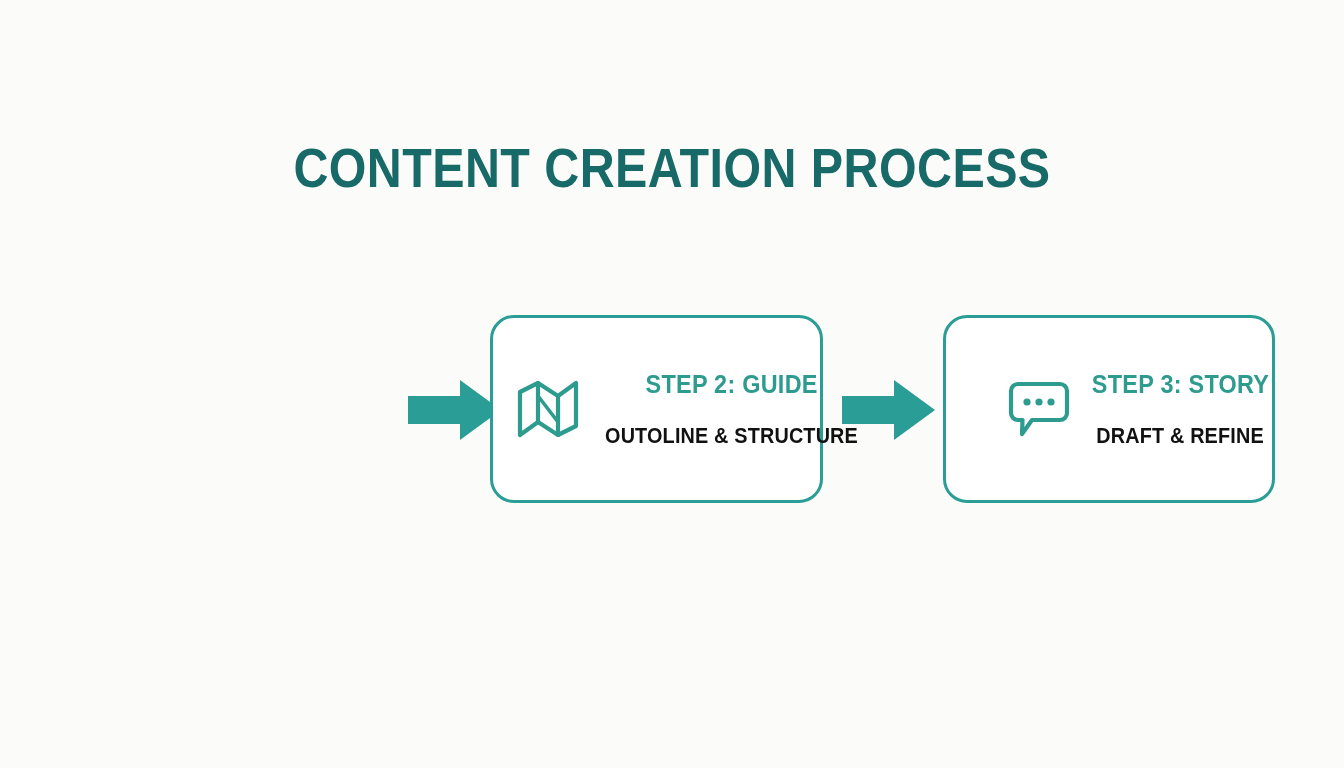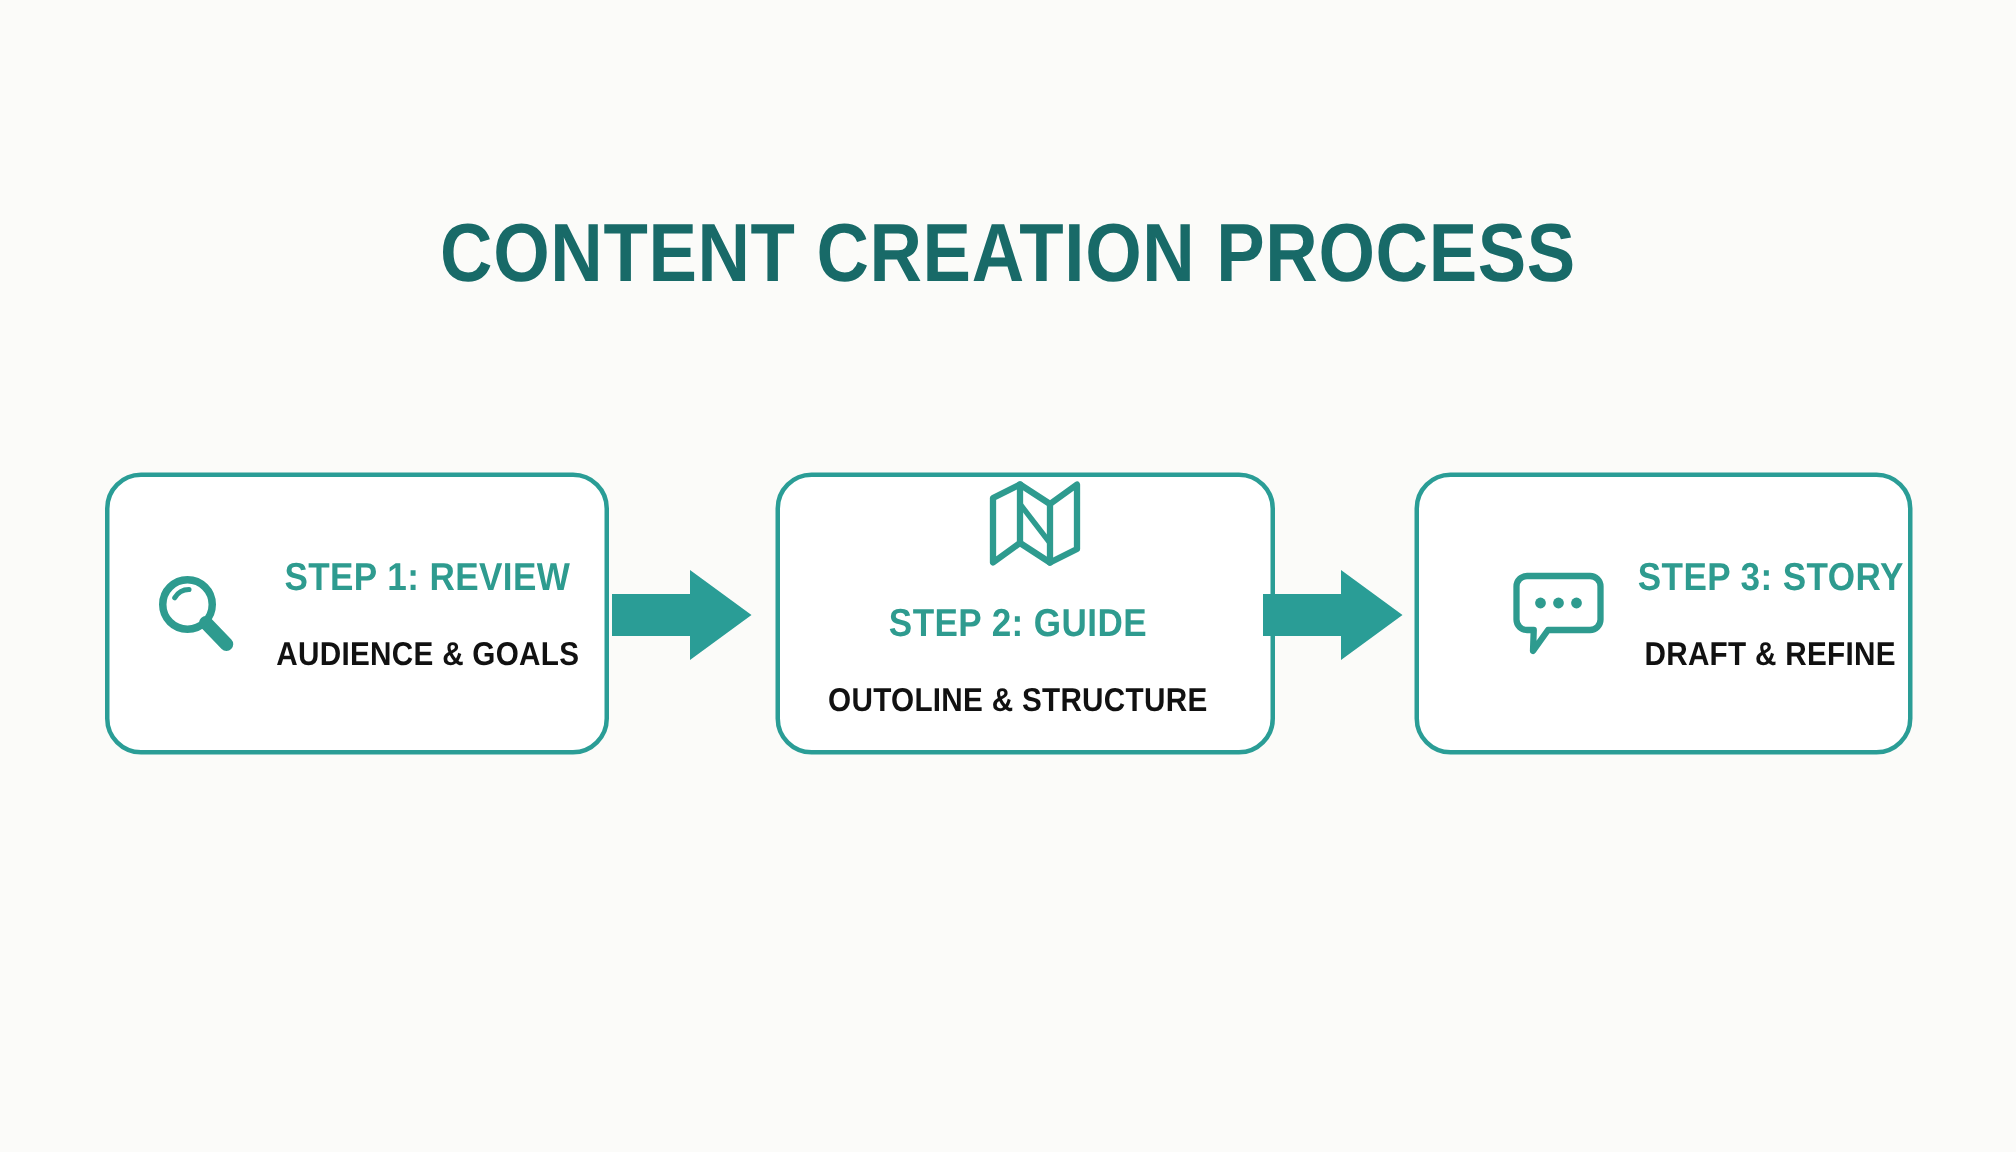--- a/index.html
+++ b/index.html
@@ -53,21 +53,21 @@
     height: 188px;
     box-sizing: border-box;
     border: 3.5px solid #2a9d96;
     border-radius: 24px;
     background: #ffffff;
     display: flex;
     align-items: center;
     justify-content: flex-start;
   }
   .card-1 { left: 0px;   width: 336px; }
-  .card-2 { left: 447px; width: 333px; flex-direction: column; }
+  .card-2 { left: 420px; width: 333px; }
   .card-3 { left: 873px; width: 332px; padding-left: 32px; }
 
   .icon-wrap {
     width: 86px;
     min-width: 86px;
     display: flex;
     align-items: center;
     justify-content: center;
     margin-left: 16px;
   }
@@ -119,33 +119,20 @@
 </style>
 </head>
 <body>
 
 <div class="slide">
 
   <div class="title">CONTENT CREATION PROCESS</div>
 
   <div class="flow">
 
-    <div class="card card-1">
-      <div class="icon-wrap">
-        <svg width="62" height="62" viewBox="0 0 62 62" fill="none">
-          <circle cx="26" cy="25" r="16.5" stroke="#2e9b8f" stroke-width="5"></circle>
-          <path d="M17.5 20.5 a11 11 0 0 1 9.5 -5.5" stroke="#2e9b8f" stroke-width="3.4" stroke-linecap="round" fill="none"></path>
-          <path d="M38.2 37.2 L52 51.5" stroke="#2e9b8f" stroke-width="9" stroke-linecap="round"></path>
-        </svg>
-      </div>
-      <div class="text-wrap">
-        <div class="step-heading">STEP 1: REVIEW</div>
-        <div class="step-sub">AUDIENCE &amp; GOALS</div>
-      </div>
-    </div>
 
     <div class="arrow arrow-1">
       <svg width="94" height="66" viewBox="0 0 94 66" fill="none">
         <path d="M0 19 H52 V3 L93 33 L52 63 V47 H0 Z" fill="#2a9d96"></path>
       </svg>
     </div>
 
     <div class="card card-2">
       <div class="icon-wrap">
         <svg width="64" height="62" viewBox="0 0 64 62" fill="none" stroke="#2e9b8f" stroke-width="4.2" stroke-linejoin="round" stroke-linecap="round">

